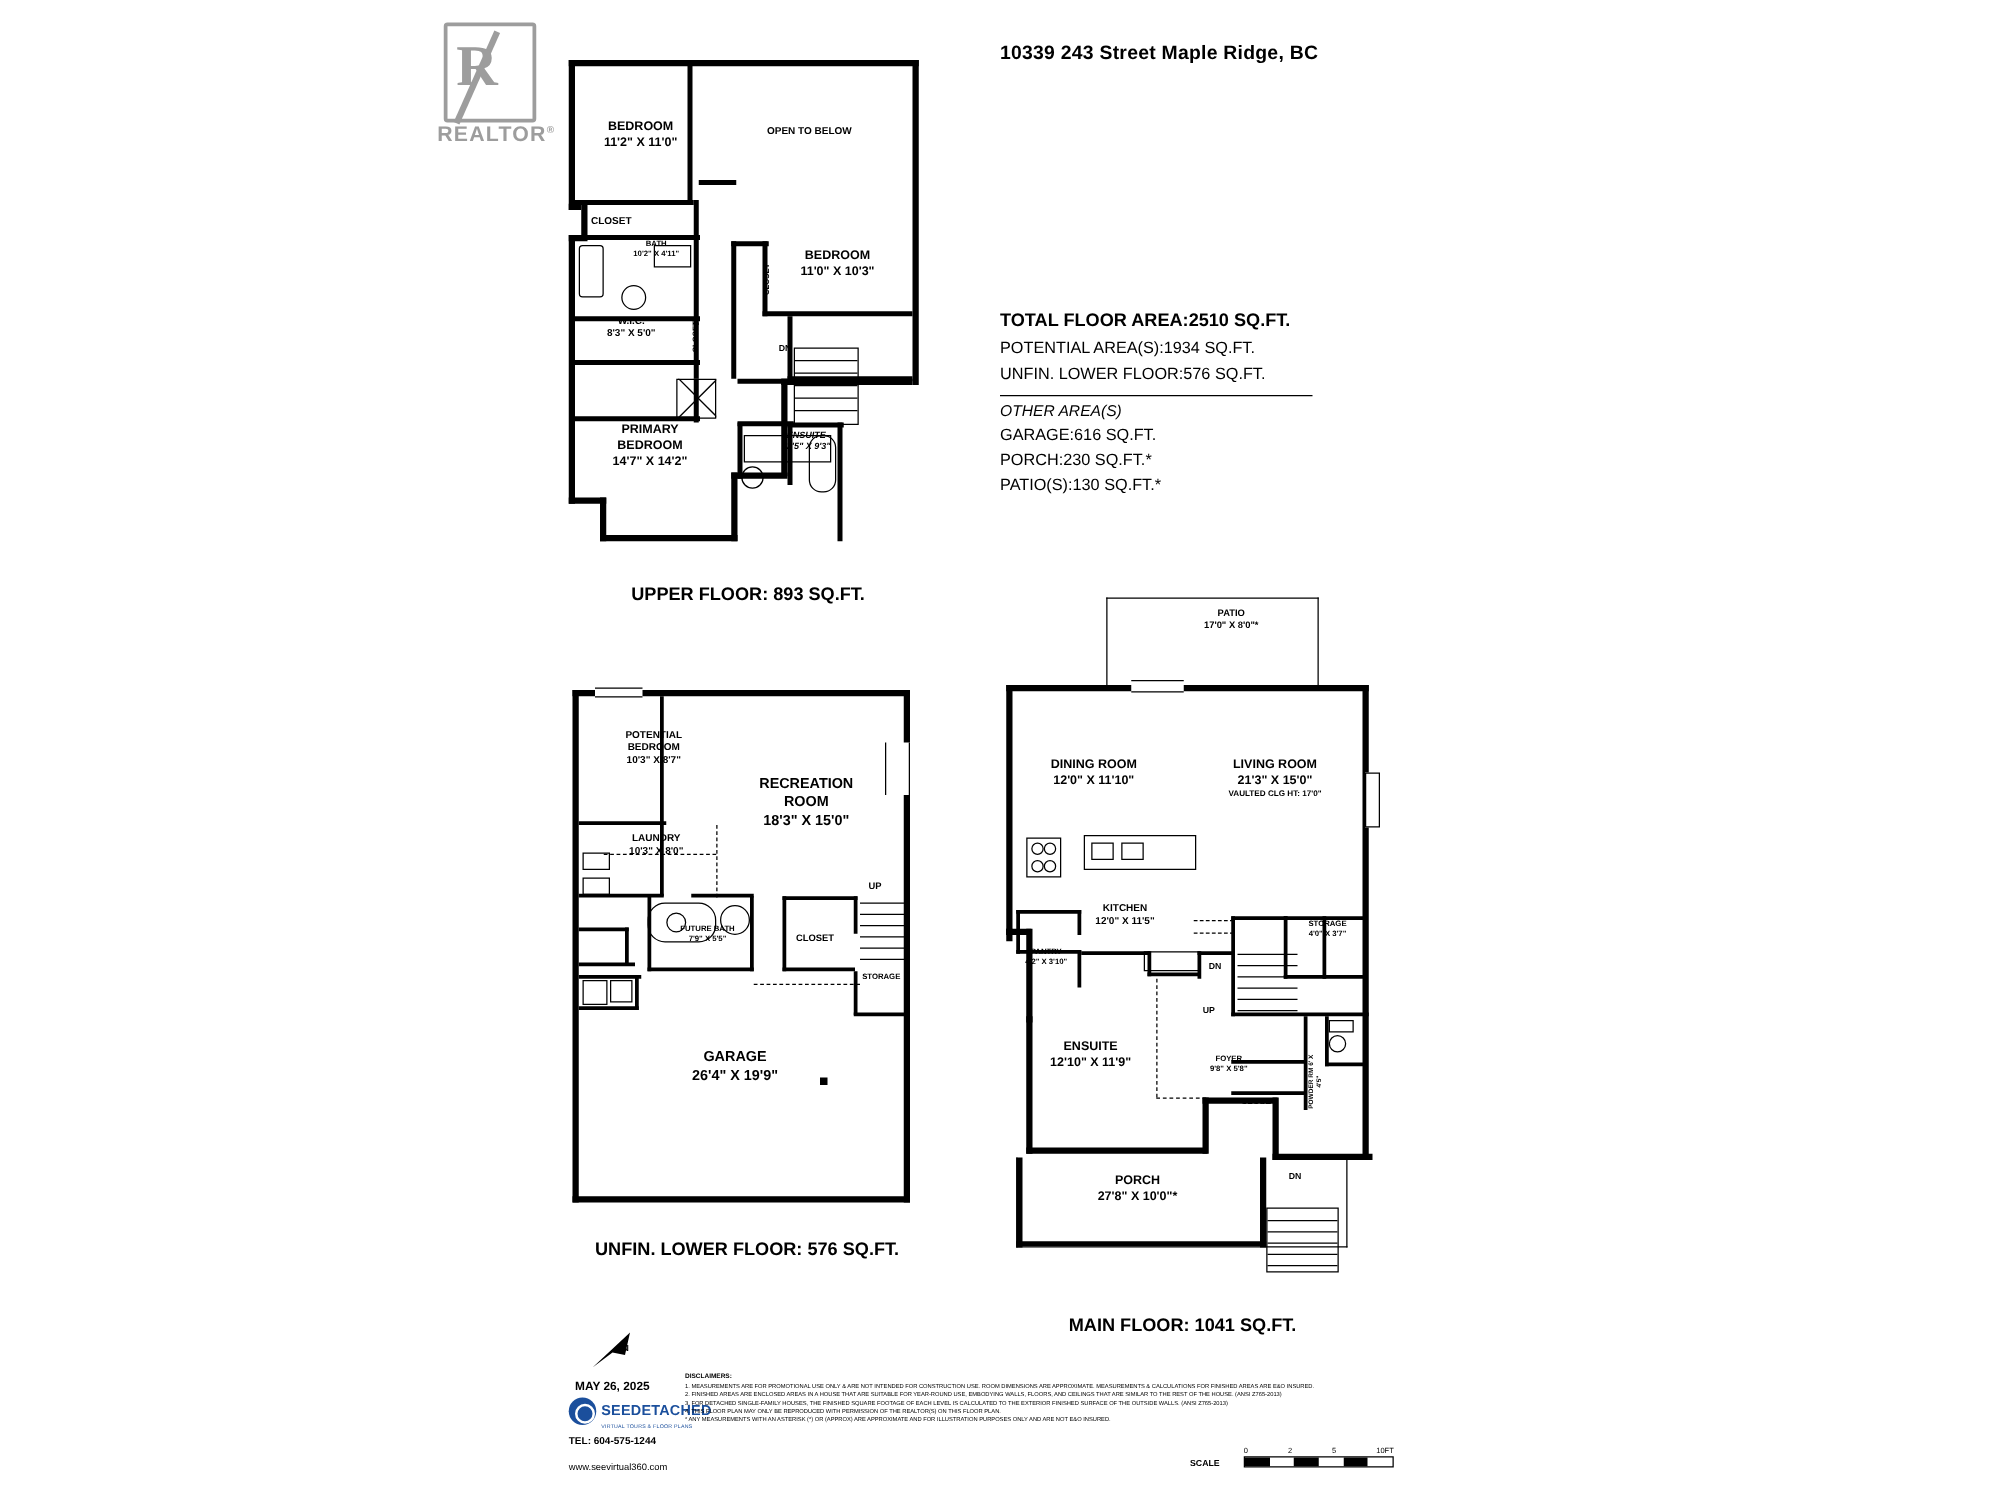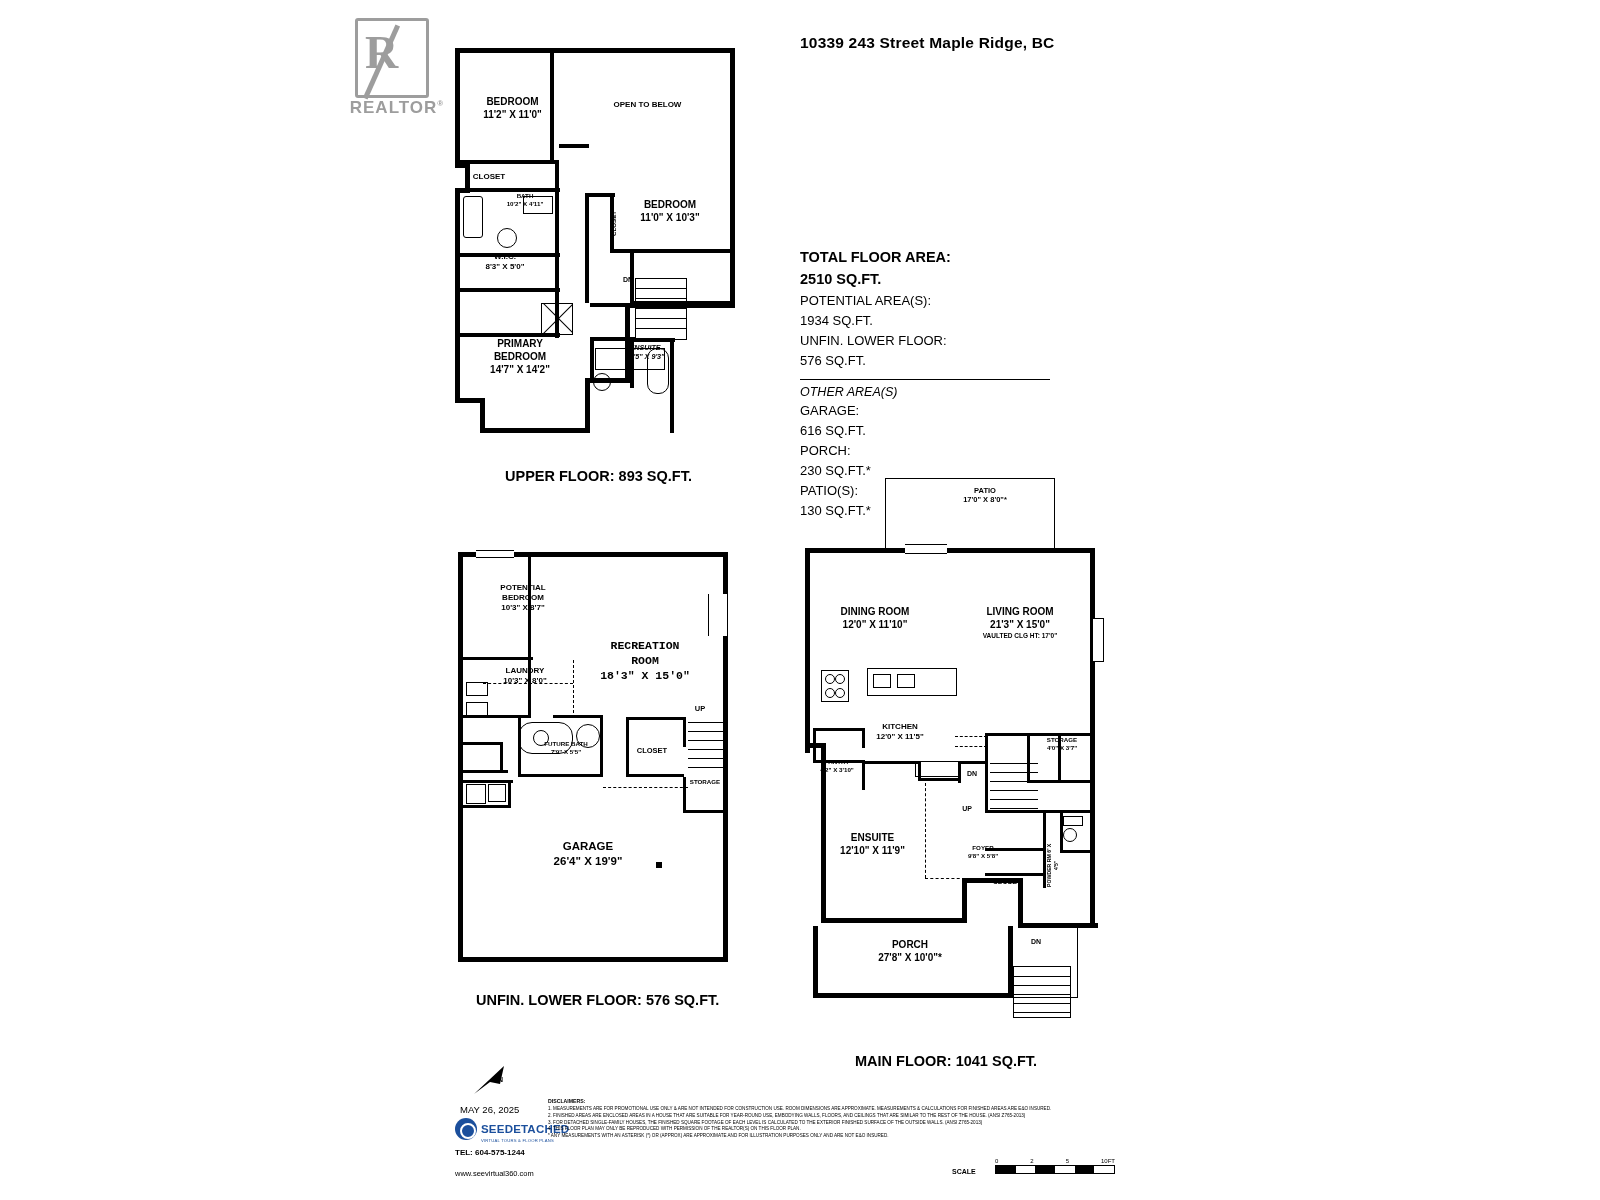--- a/index.html
+++ b/index.html
@@ -10,31 +10,31 @@
   #title{left:800px;top:34px;font-size:15.5px;font-weight:bold;letter-spacing:.2px;}
   
   #realtor{left:345px;top:18px;width:104px;height:104px;}
   #realtor .box{position:absolute;left:10px;top:0;width:68px;height:74px;border:3px solid #9d9d9d;border-radius:3px;}
   #realtor .slash{position:absolute;left:34px;top:4px;width:5px;height:80px;background:#9d9d9d;transform:rotate(24deg);}
   #realtor .rr{position:absolute;left:20px;top:8px;font-size:46px;font-weight:bold;color:#9d9d9d;font-family:"Liberation Serif",serif;}
   #realtor .txt{position:absolute;left:0;top:80px;width:104px;text-align:center;font-size:17px;letter-spacing:1px;color:#9d9d9d;font-weight:bold;}
   #realtor .reg{font-size:8px;vertical-align:super;}
   
   #areas{left:800px;top:246px;width:250px;font-size:13px;}
-  #areas .row{display:flex;justify-content:flex-end;line-height:1.55;flex-direction:column;}
+  #areas .row{display:flex;justify-content:flex-start;line-height:1.55;}
   #areas .row.big{font-weight:bold;font-size:14.5px;}
   #areas .row .lbl{white-space:nowrap;}
   #areas .row .val{white-space:nowrap;}
   #areas hr{border:none;border-top:1px solid #000;margin:7px 0 5px 0;}
   #areas .other{font-style:italic;font-size:12.5px;margin-bottom:2px;}
   
   .floorcap{position:absolute;font-size:14.5px;font-weight:bold;}
   
   #compass{left:470px;top:1060px;width:40px;height:40px;}
-  #datetxt{left:460px;top:1104px;font-size:9.5px;font-weight:normal;}
+  #datetxt{left:460px;top:1104px;font-size:9.5px;font-weight:bold;}
   #seelogo{left:455px;top:1118px;width:130px;}
   #seelogo .badge{display:flex;align-items:center;}
   #seelogo .circ{width:22px;height:22px;border-radius:50%;background:#1b4f9c;position:relative;}
   #seelogo .circ:after{content:"";position:absolute;left:5px;top:5px;width:12px;height:12px;border:2px solid #fff;border-radius:50%;}
   #seelogo .nm{margin-left:4px;font-size:11.5px;font-weight:bold;color:#1b4f9c;letter-spacing:.2px;}
   #seelogo .nm .b{color:#1b4f9c;}
   #seelogo .sub{font-size:4.2px;color:#1b4f9c;letter-spacing:.2px;margin-left:26px;margin-top:-2px;}
   #seelogo .tel{font-size:8px;font-weight:bold;margin-top:5px;}
   #seelogo .web{font-size:7.5px;margin-top:12px;}
   #disclaim{left:548px;top:1098px;width:560px;font-size:4.6px;line-height:1.5;}
@@ -244,21 +244,21 @@
   <div class="dash" style="left:25px;top:131px;width:90px;"></div>
   <div class="dashv" style="left:115px;top:108px;height:58px;"></div>
   <div class="dash" style="left:145px;top:235px;width:85px;"></div>
 </div>
 
 <div class="lbl-s" style="left:480px;top:583px;width:86px;">
   <span>POTENTIAL</span><br>
   <span>BEDROOM</span><br>
   <span>10'3" X 8'7"</span>
 </div>
-<div class="lbl-l" style="left:580px;top:639px;width:130px;font-family:Liberation Mono, monospace;">
+<div class="lbl-l" style="left:580px;top:620px;width:130px;">
   <span>RECREATION</span><br>
   <span>ROOM</span><br>
   <span>18'3" X 15'0"</span>
 </div>
 <div class="lbl-s" style="left:485px;top:666px;width:80px;">
   <span>LAUNDRY</span><br>
   <span>10'3" X 8'0"</span>
 </div>
 <div class="lbl-xs" style="left:535px;top:740px;width:62px;">
   <span>FUTURE BATH</span><br>

